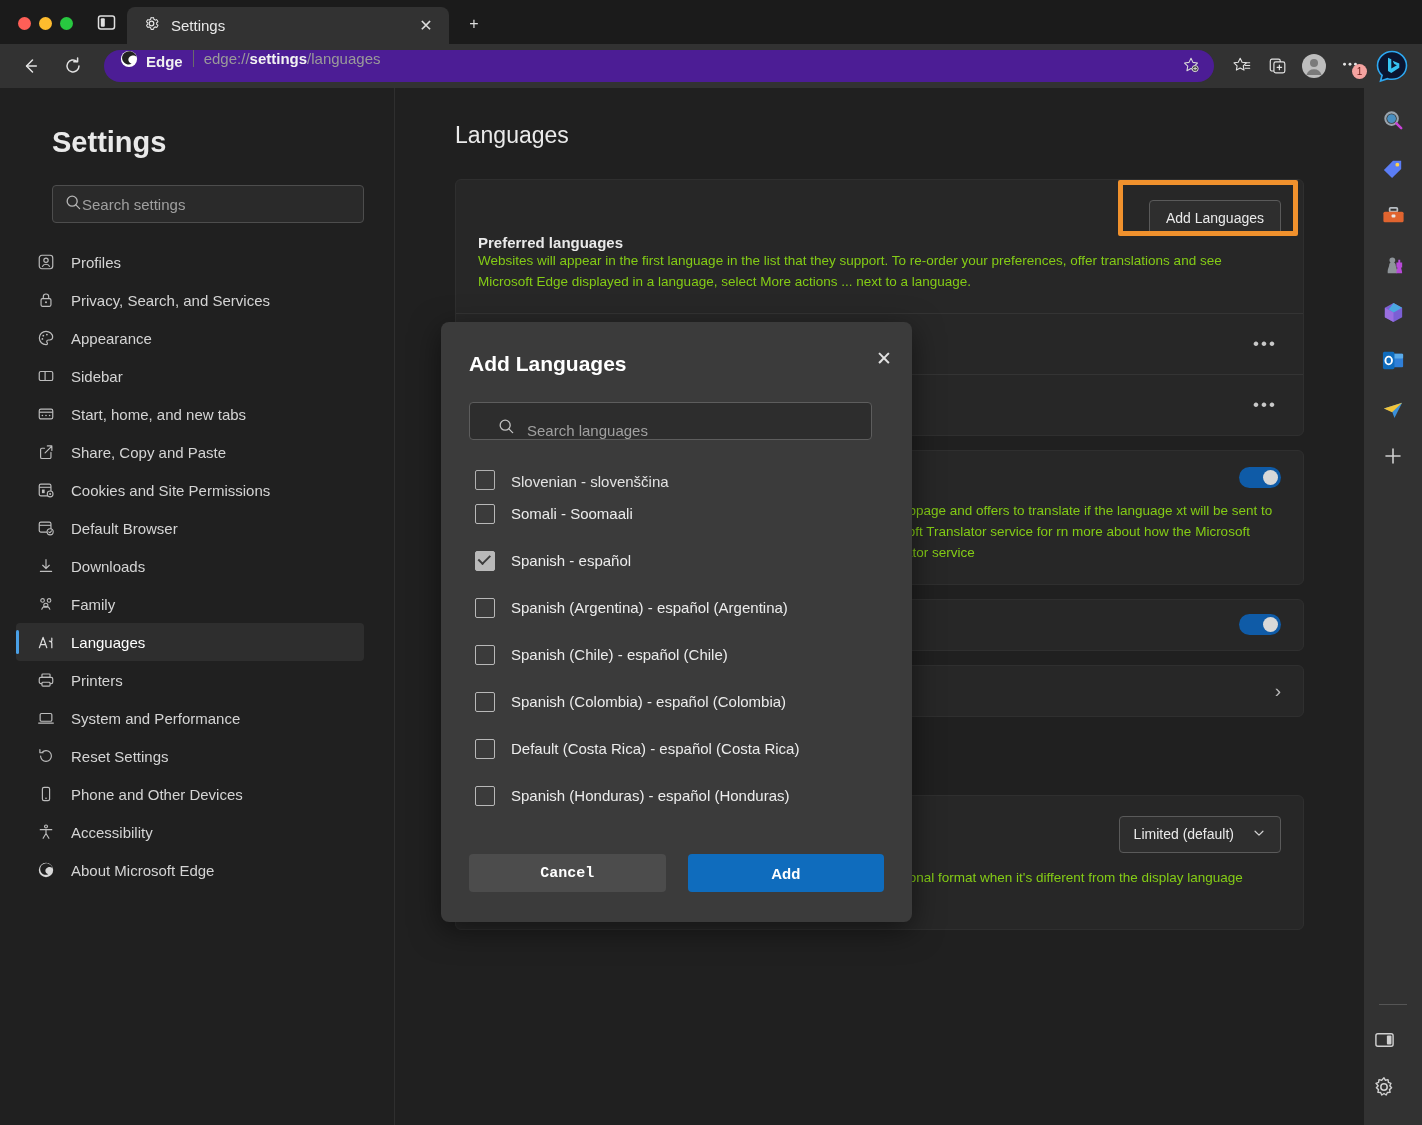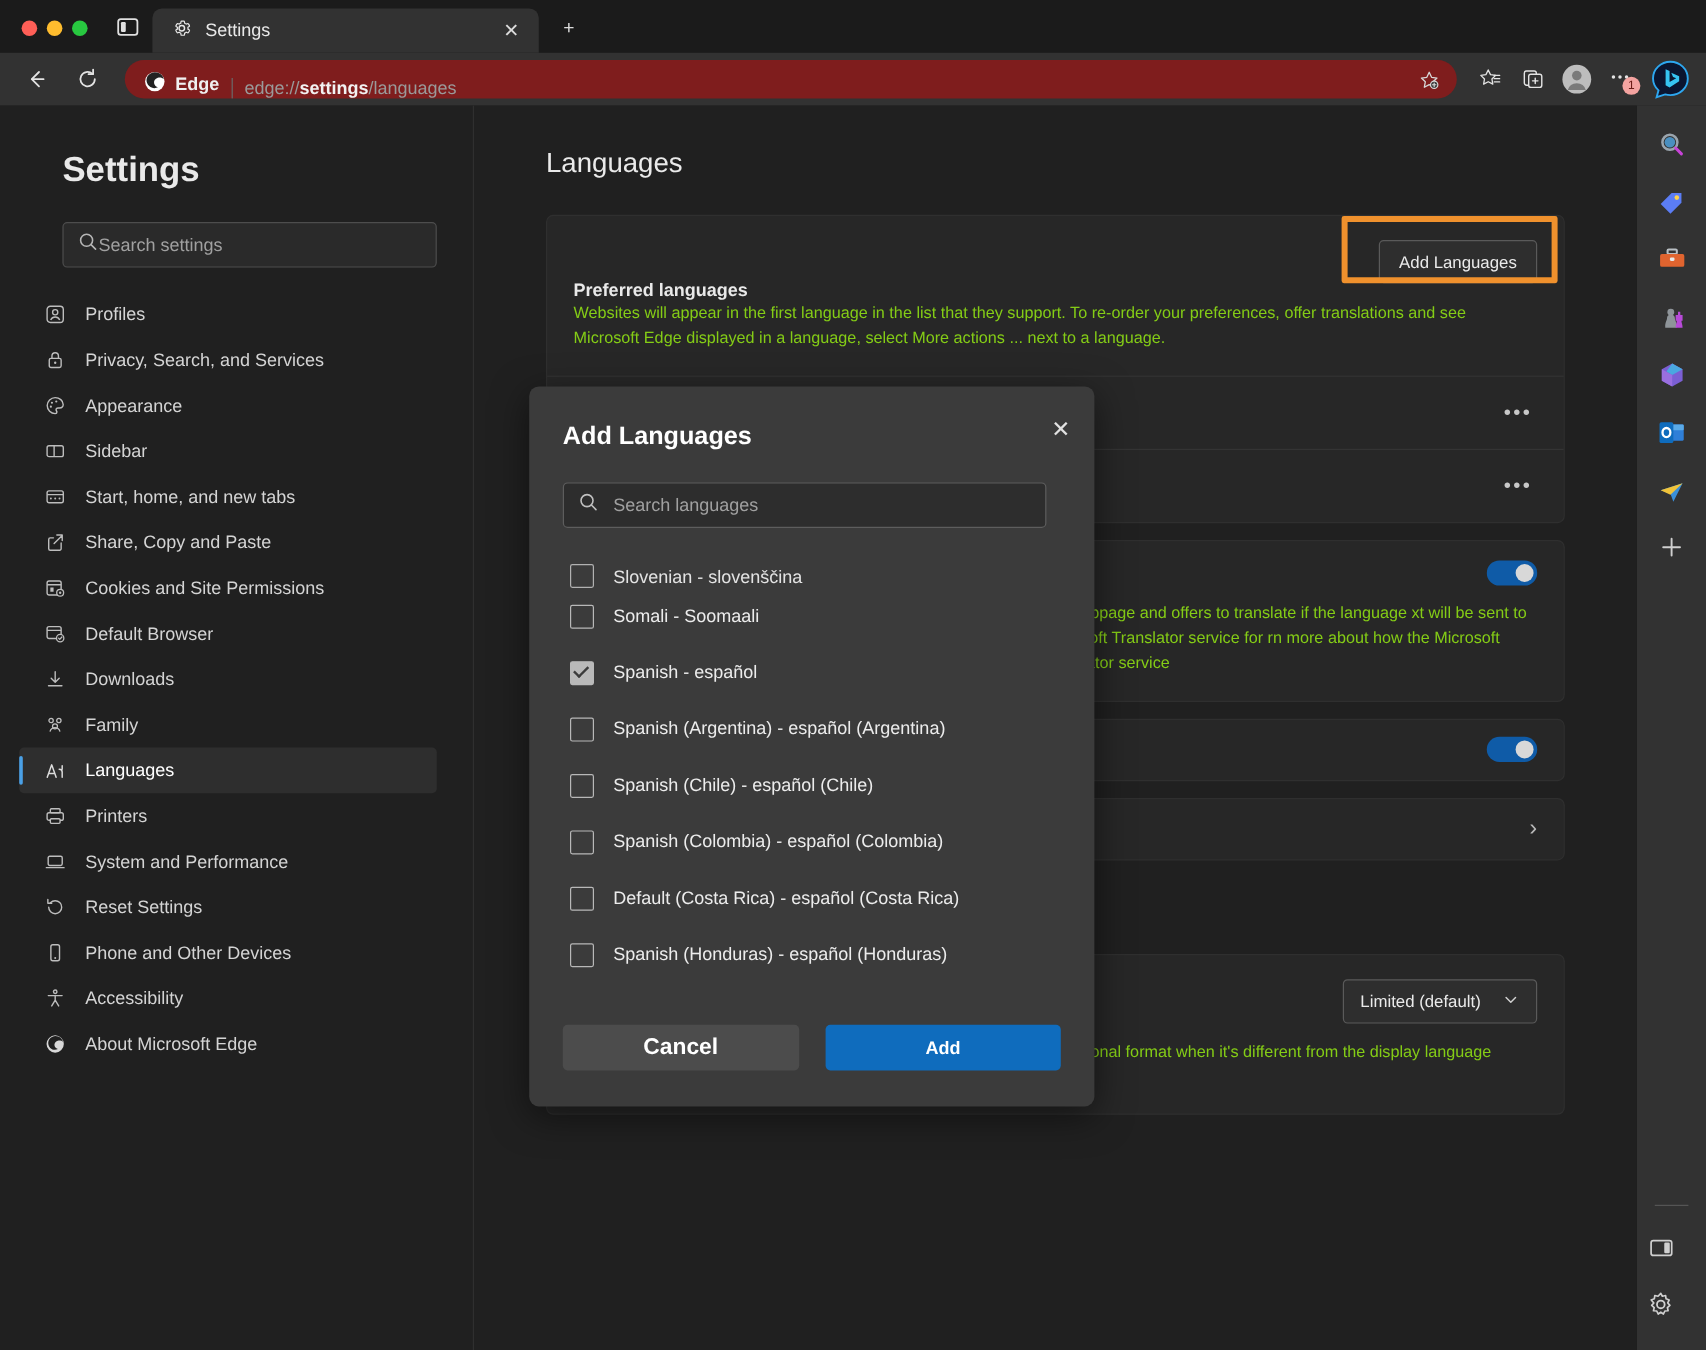--- a/index.html
+++ b/index.html
@@ -45,22 +45,22 @@
   
   .navbar {
     position: absolute; left: 0; top: 44px; width: 1422px; height: 44px;
     background: #323232; display: flex; align-items: center; padding: 0 10px;
   }
   .nav-btn {
     width: 34px; height: 34px; display: flex; align-items: center; justify-content: center;
     border-radius: 5px; cursor: pointer; color: #e3e3e3; margin: 0 4px;
   }
   .omnibox {
-    flex: 1; height: 32px; background: #7f1d1d; border-radius: 16px;
-    display: flex; align-items: flex-end; padding: 0 8px 0 16px; margin: 0 10px;
+    flex: 1; height: 32px; background: #4c1d95; border-radius: 16px;
+    display: flex; align-items: flex-start; padding: 0 8px 0 16px; margin: 0 10px;
     gap: 10px; cursor: text;
   }
   .edge-brand { display: flex; align-items: center; gap: 8px; }
   .edge-label { color: #f0f0f0; font-size: 15px; font-weight: bold; }
   .omni-sep { width: 1px; height: 17px; background: #6a6a6a; }
   .omni-url { font-size: 15px; color: #9a9a9a; flex: 1; white-space: nowrap; }
   .omni-url b { color: #f2f2f2; font-weight: bold; }
   .omni-icon-btn {
     width: 30px; height: 30px; display: flex; align-items: center; justify-content: center;
     border-radius: 50%; cursor: pointer; color: #d8d8d8;
@@ -184,43 +184,43 @@
   }
   .modal-close {
     position: absolute; right: 14px; top: 22px; width: 28px; height: 28px;
     display: flex; align-items: center; justify-content: center;
     color: #e2e2e2; font-size: 19px; cursor: pointer; border-radius: 4px;
   }
   .modal-title { font-size: 21px; font-weight: bold; color: #ffffff; padding: 30px 28px 0 28px; }
   .modal-search {
     margin: 26px 40px 0 28px; height: 38px; background: #2d2d2d;
     border: 1px solid #5d5d5d; border-radius: 4px; display: flex;
-    align-items: center; gap: 12px; padding: 0 12px; cursor: text;
+    align-items: flex-end; gap: 12px; padding: 0 28px; cursor: text;
   }
   .modal-list { flex: 1; margin-top: 28px; position: relative; overflow: hidden; }
   .lang-opt {
     display: flex; align-items: center; gap: 16px; height: 47px;
     padding-left: 34px; color: #ececec; font-size: 15px; cursor: pointer;
   }
   .lang-opt.clipped { height: 22px; overflow: hidden; align-items: flex-end; opacity: .95; }
   .cbx {
     width: 20px; height: 20px; border: 1.5px solid #b8b8b8; border-radius: 2px;
     flex-shrink: 0; display: flex; align-items: center; justify-content: center;
     background: transparent;
   }
   .cbx.checked { background: #b9b9b9; border-color: #b9b9b9; }
   .cbx.checked::after {
     content: ""; width: 10px; height: 5px; border-left: 2px solid #3b3b3b;
     border-bottom: 2px solid #3b3b3b; transform: rotate(-45deg) translate(1px,-2px);
   }
   .modal-actions { display: flex; gap: 22px; padding: 18px 28px 30px 28px; }
   .btn-cancel {
     flex: 1; height: 38px; background: #4c4c4c; border: none; border-radius: 4px;
-    color: #ffffff; font-size: 19px; font-weight: bold; cursor: pointer;
-    font-family: Liberation Sans, sans-serif;
+    color: #ffffff; font-size: 15px; font-weight: bold; cursor: pointer;
+    font-family: Liberation Mono, monospace;
   }
   .btn-add {
     flex: 1; height: 38px; background: #0f6cbd; border: none; border-radius: 4px;
     color: #ffffff; font-size: 15px; font-weight: bold; cursor: pointer;
     font-family: "Liberation Sans", sans-serif;
   }
 </style>
 </head>
 <body>
 

